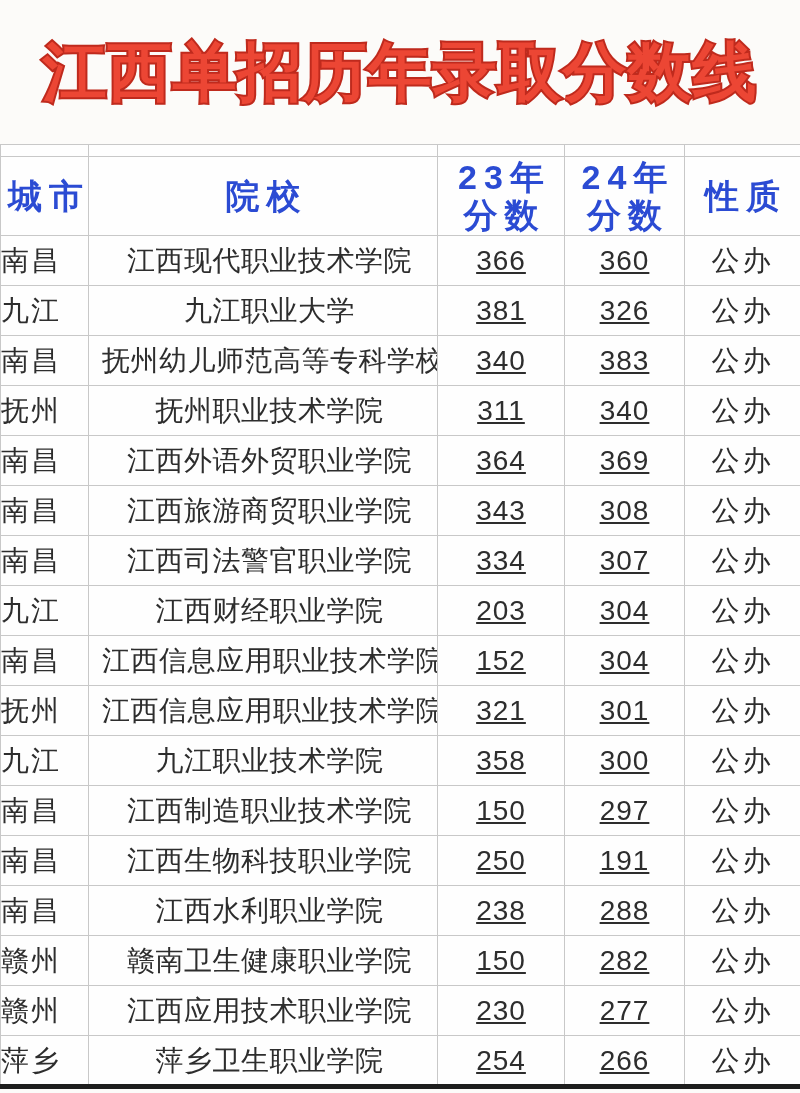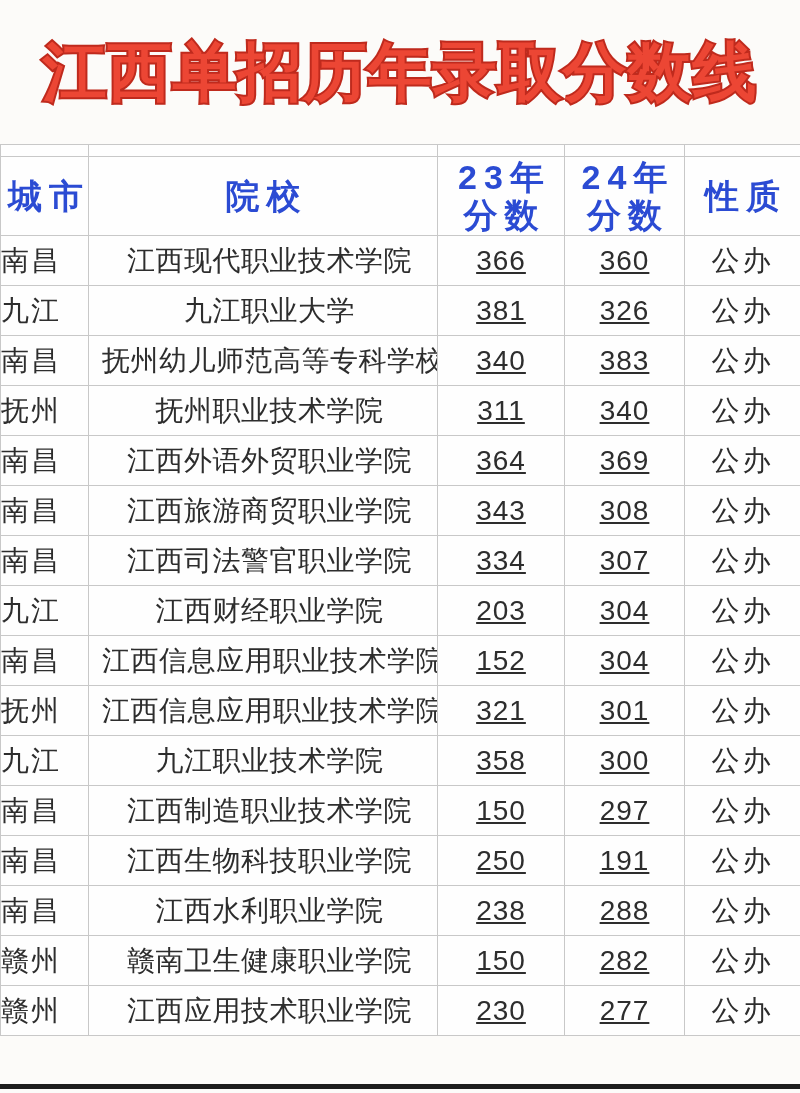--- a/index.html
+++ b/index.html
@@ -214,16 +214,23 @@
         <td class="col-score24">282</td>
         <td class="col-nature">公办</td>
       </tr>
       <tr class="data-row">
         <td class="col-city">赣州</td>
         <td class="col-school">江西应用技术职业学院</td>
         <td class="col-score23">230</td>
         <td class="col-score24">277</td>
         <td class="col-nature">公办</td>
       </tr>
+      <tr class="data-row">
+        <td class="col-city">萍乡</td>
+        <td class="col-school">萍乡卫生职业学院</td>
+        <td class="col-score23">254</td>
+        <td class="col-score24">266</td>
+        <td class="col-nature">公办</td>
+      </tr>
     </tbody>
 </table>
 
 <div class="bottom-bar"></div>
 
 </body></html>

